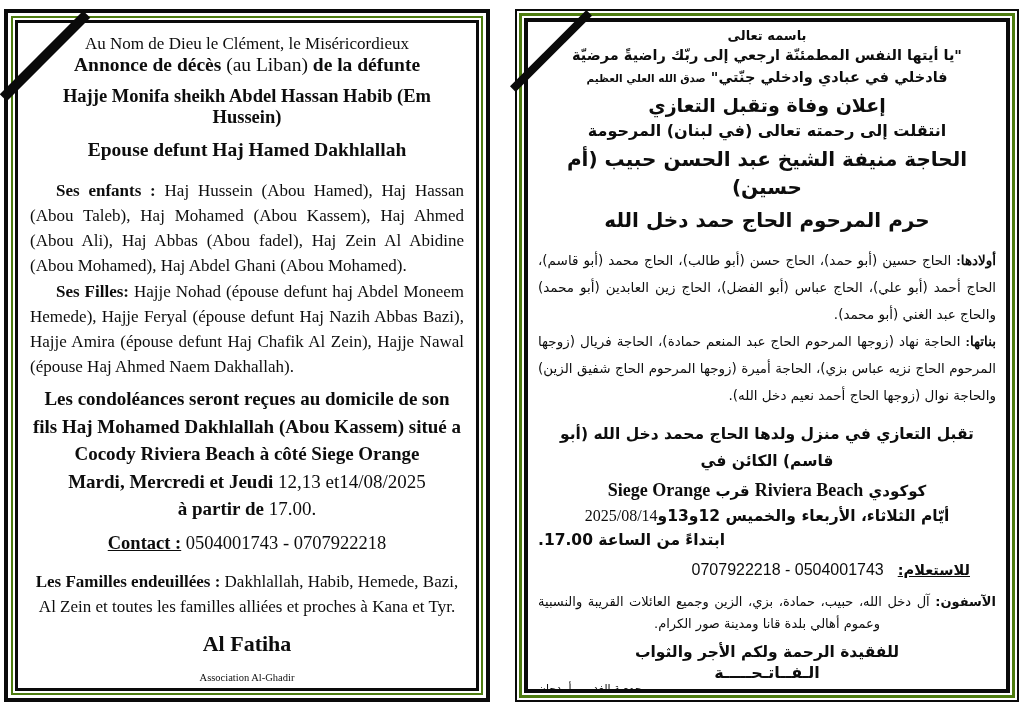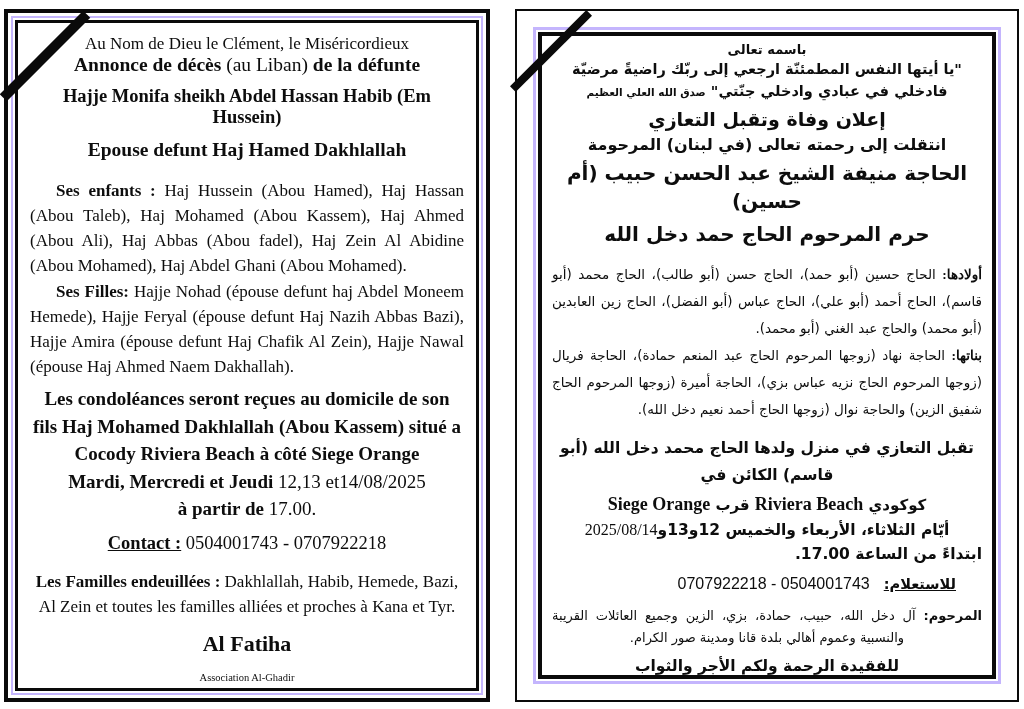--- a/index.html
+++ b/index.html
@@ -4,22 +4,22 @@
 <style>
   html,body{margin:0;padding:0;}
   body{
     width:1024px;height:709px;background:#ffffff;color:#0d0d0d;
     font-family:"Liberation Serif","DejaVu Serif",serif;
     overflow:hidden;
   }
   .page{display:flex;gap:25px;padding:9px 4px 7px 4px;box-sizing:border-box;height:709px;}
   .panel{position:relative;box-sizing:border-box;background:#fff;}
   .panel.left{width:486px;border:4px solid #0a0a0a;padding:3px;}
-  .panel.right{width:504px;border:2px solid #0a0a0a;padding:16px;}
-  .f2{border:2px solid #c4b5fd;padding:2px;height:100%;box-sizing:border-box;}
+  .panel.right{width:504px;border:2px solid #0a0a0a;padding:2px;}
+  .f2{border:2px solid #4d7c0f;padding:2px;height:100%;box-sizing:border-box;}
   .panel.right .f2{border-width:3px;}
   .f3{border:3px solid #0a0a0a;height:100%;box-sizing:border-box;display:flex;flex-direction:column;overflow:hidden;}
   .panel.right .f3{border-width:4px;}
   .inner-left{padding:6px 12px 5px;}
   .inner-right{padding:4px 10px 5px;font-family:"DejaVu Sans",sans-serif;}
 
   .ribbon{position:absolute;z-index:6;background:#0a0a0a;height:10px;width:118px;
           transform:rotate(-45deg);top:38px;left:-22px;}
   .panel.right .ribbon{height:8px;width:108px;top:36px;left:-20px;}
 
@@ -50,21 +50,21 @@
   .rp-passed{text-align:center;font-size:16px;margin-top:5px;}
   .rp-name{text-align:center;font-size:20px;line-height:1.4;margin-top:5px;}
   .rp-para{font-size:13.5px;line-height:2.0;text-align:justify;margin:0;font-weight:normal;}
   .rp-para.first{margin-top:13px;}
   .rp-para .b{font-weight:bold;font-family:Liberation Serif, serif;}
   .rp-cond{text-align:center;font-size:15.5px;line-height:1.8;margin-top:12px;}
   .rp-loc{text-align:center;font-size:15px;margin-top:4px;}
   .rp-loc .latin{font-family:"Liberation Serif","DejaVu Serif",serif;font-size:18px;}
   .rp-days{text-align:center;font-size:15.5px;margin-top:6px;}
   .rp-days .latin-num{font-family:"Liberation Serif","DejaVu Serif",serif;font-size:16px;font-weight:normal;}
-  .rp-time{text-align:right;font-size:15.5px;margin-top:6px;}
+  .rp-time{text-align:left;font-size:15.5px;margin-top:6px;}
   .rp-inq{font-size:14.5px;text-align:right;margin-top:12px;padding-right:26px;}
   .rp-inq .latin-num{font-family:Liberation Sans, sans-serif;font-size:16px;font-weight:normal;margin-right:14px;}
   .rp-mourners{font-size:13px;line-height:1.65;text-align:justify;text-align-last:center;margin:12px 0 0 0;font-weight:normal;}
   .rp-mourners .b{font-weight:bold;}
   .rp-mercy{text-align:center;font-size:15.5px;margin-top:9px;}
   .rp-fatiha{text-align:center;font-size:16px;margin-top:2px;}
   .rp-sign{font-size:11px;font-weight:normal;text-align:left;margin-top:auto;}
 </style>
 </head>
 <body>
@@ -130,21 +130,21 @@
         <div class="rp-cond">تقبل التعازي في منزل ولدها الحاج محمد دخل الله (أبو قاسم) الكائن في</div>
 
         <div class="rp-loc"><span>كوكودي  </span><span class="latin">Riviera Beach</span><span> قرب </span><span class="latin">Siege Orange</span></div>
 
         <div class="rp-days"><span>أيّام الثلاثاء، الأربعاء والخميس 12و13و</span><span class="latin-num" dir="ltr">2025/08/14</span></div>
 
         <div class="rp-time">ابتداءً من الساعة 17.00.</div>
 
         <div class="rp-inq"><span class="u">للاستعلام:</span><span class="latin-num" dir="ltr">0707922218 - 0504001743</span></div>
 
-        <p class="rp-mourners"><span class="b">المرحوم:</span><span> آل دخل الله، حبيب، حمادة، بزي، الزين وجميع العائلات القريبة والنسبية وعموم أهالي بلدة قانا ومدينة صور الكرام.</span></p>
+        <p class="rp-mourners"><span class="b">الآسفون:</span><span> آل دخل الله، حبيب، حمادة، بزي، الزين وجميع العائلات القريبة والنسبية وعموم أهالي بلدة قانا ومدينة صور الكرام.</span></p>
 
         <div class="rp-mercy">للفقيدة الرحمة ولكم الأجر والثواب</div>
 
         <div class="rp-fatiha">الـفــاتـحـــــة</div>
 
         <div class="rp-sign">جمعية الغدير – أبيدجان</div>
       </div>
     </div>
   </div>
 

